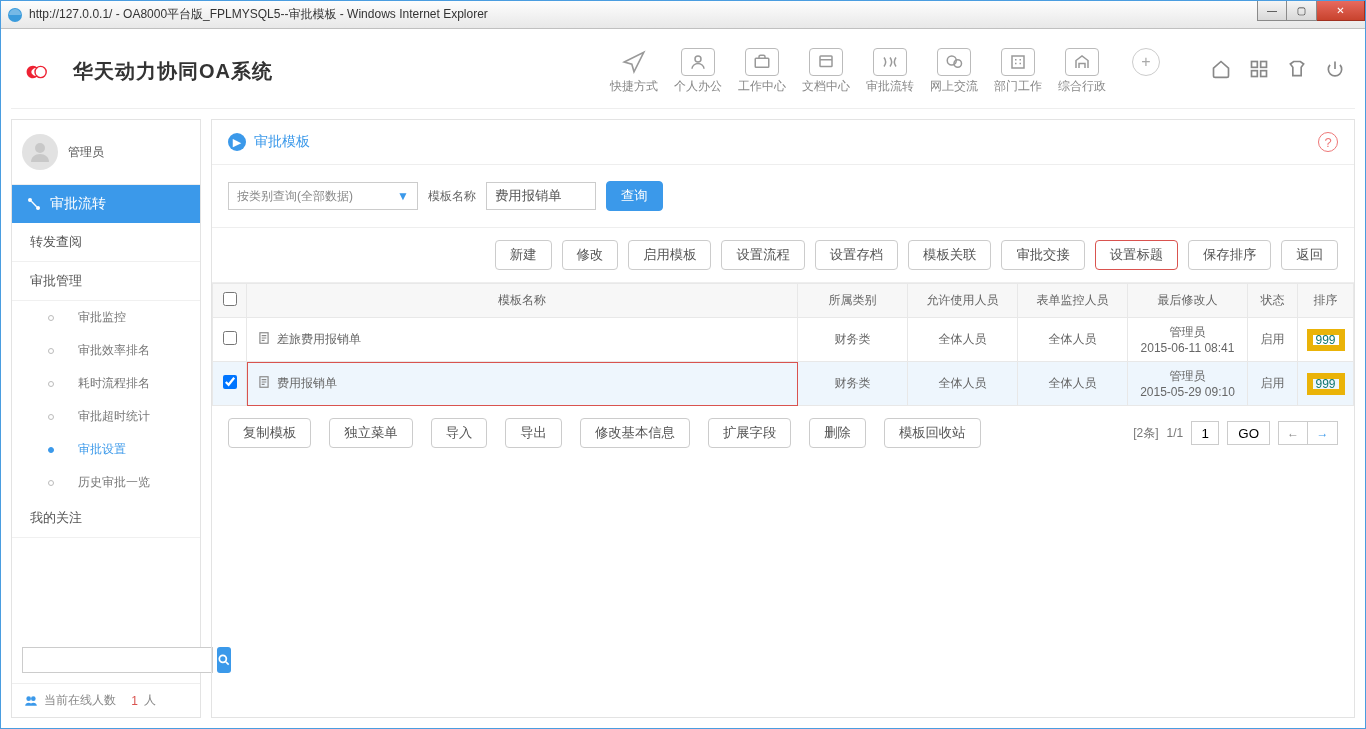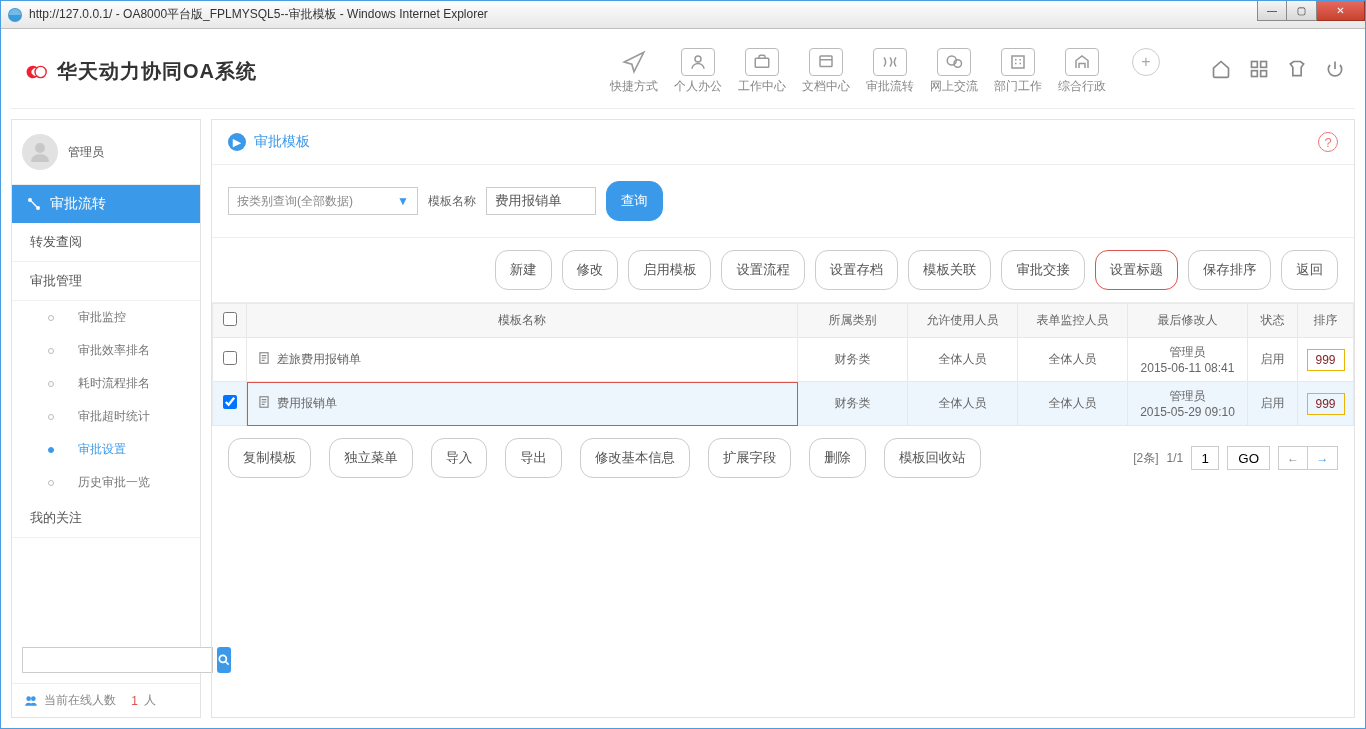--- a/index.html
+++ b/index.html
@@ -11,21 +11,21 @@
 .titlebar .ie-icon { width: 16px; height: 16px; margin: 0 6px; display: flex; align-items: center; justify-content: center; }
 .titlebar .url-text { font-size: 12px; color: #333; }
 .win-controls { position: absolute; right: 0; top: 0; display: flex; }
 .win-btn { width: 30px; height: 20px; border: 1px solid #8a8a8a; border-top: none; background: linear-gradient(#f5f5f5,#d8d8d8); display: flex; align-items: center; justify-content: center; font-size: 10px; color:#333;}
 .win-btn.close { width: 48px; background: linear-gradient(#e76a5e,#c8432e); color:#fff; border-color:#a03020; border-top-right-radius:0;}
 .win-btn + .win-btn { border-left: none;}
 
 
 .app { flex: 1; padding: 10px; display: flex; flex-direction: column; gap: 10px; overflow: hidden; background:#fff;}
 .topbar { height: 70px; display: flex; align-items: center; border-bottom: 1px solid #eee; padding-bottom:4px;}
-.logo { display: flex; align-items: center; gap: 8px; margin-left: 10px;}
+.logo { display: flex; align-items: center; gap: 24px; margin-left: 10px;}
 .logo-mark { width: 28px; height: 28px; }
 .logo-text { font-size: 20px; font-weight: bold; color: #333; letter-spacing:1px;}
 .top-nav { display: flex; gap: 14px; margin-left: auto; margin-right: 40px;}
 .nav-item { display: flex; flex-direction: column; align-items: center; gap: 2px; color: #888; width: 50px;}
 .nav-item .icon-box { width: 34px; height: 28px; border: 1px solid #bbb; border-radius: 4px; display:flex; align-items:center; justify-content:center; color:#888;}
 .nav-item:first-child .icon-box { border:none;}
 .nav-item span.lbl { font-size: 12px; }
 .add-circle { width: 28px; height: 28px; border: 1px solid #ccc; border-radius: 50%; display:flex; align-items:center; justify-content:center; color:#aaa; font-size:16px; margin-top:0;}
 .top-right-icons { display:flex; gap:18px; align-items:center; margin-right:10px; color:#888;}
 .top-right-icons .ticon{ font-size:18px; }
@@ -51,31 +51,31 @@
 .main { flex:1; border:1px solid #e3e3e3; display:flex; flex-direction:column; overflow:hidden;}
 .crumb { padding:12px 16px; border-bottom:1px solid #eee; display:flex; align-items:center; gap:8px;}
 .crumb .circ-arrow{ width:18px; height:18px; border-radius:50%; background:#3b99ea; color:#fff; display:flex; align-items:center; justify-content:center; font-size:11px;}
 .crumb .title{ color:#3b99ea; font-size:14px;}
 .crumb .help{ margin-left:auto; width:20px; height:20px; border:1px solid #e77; color:#e77; border-radius:50%; display:flex; align-items:center; justify-content:center; font-size:13px;}
 .filter-row{ padding:16px; border-bottom:1px solid #eee; display:flex; align-items:center; gap:10px;}
 .combo{ width:190px; height:28px; border:1px solid #ccc; display:flex; align-items:center; padding:0 8px; color:#888; position:relative;}
 .combo .caret{ margin-left:auto; color:#3b99ea;}
 .lbl-inline{ color:#666;}
 .text-input{ width:110px; height:28px; border:1px solid #ccc; padding:0 8px; color:#555;}
-.btn{ height:40px; padding:0 14px; border:1px solid #ccc; background:#fff; color:#555; border-radius:13px; cursor:pointer;}
+.btn{ height:30px; padding:0 14px; border:1px solid #ccc; background:#fff; color:#555; border-radius:4px; cursor:pointer;}
 .btn-primary{ background:#3b99ea; color:#fff; border-color:#3b99ea;}
 .action-row{ padding:12px 16px; display:flex; gap:10px; justify-content:flex-end; border-bottom:1px solid #eee;}
 .btn-outlined-red{ border:1px solid #d9534f; color:#555;}
 table.data{ width:100%; border-collapse:collapse;}
 table.data th, table.data td{ border:1px solid #e8e8e8; padding:6px 8px; text-align:center; font-weight:normal; color:#666; font-size:12px;}
 table.data th{ background:#f7f7f7; height:34px;}
 table.data td.left{ text-align:left; padding-left:10px;}
 .chk{ width:14px; height:14px;}
 .file-icon{ display:inline-block; vertical-align:middle; margin-right:6px;}
-.sort-box{ width:38px; height:22px; border:1px solid #eab308; display:inline-flex; align-items:center; justify-content:center; color:#7f1d1d;}
+.sort-box{ width:38px; height:22px; border:6px solid #eab308; display:inline-flex; align-items:center; justify-content:center; color:#0f766e;}
 .row-selected td{ background:#eef6fd;}
 .row-selected td.left{ outline:1px solid #d9534f; outline-offset:-1px;}
 .bottom-row{ padding:12px 16px; display:flex; gap:18px; align-items:center;}
 .pager{ margin-left:auto; display:flex; align-items:center; gap:8px; color:#777;}
 .page-input{ width:28px; height:24px; border:1px solid #ccc; text-align:center;}
 .go-btn{ height:24px; padding:0 10px; border:1px solid #ccc; background:#fff;}
 .nav-arrow{ width:30px; height:24px; border:1px solid #ccc; background:#fff; display:inline-flex; align-items:center; justify-content:center; color:#888;}
 .nav-arrow + .nav-arrow{ border-left:none; color:#3b99ea;}
 </style>
 </head>

